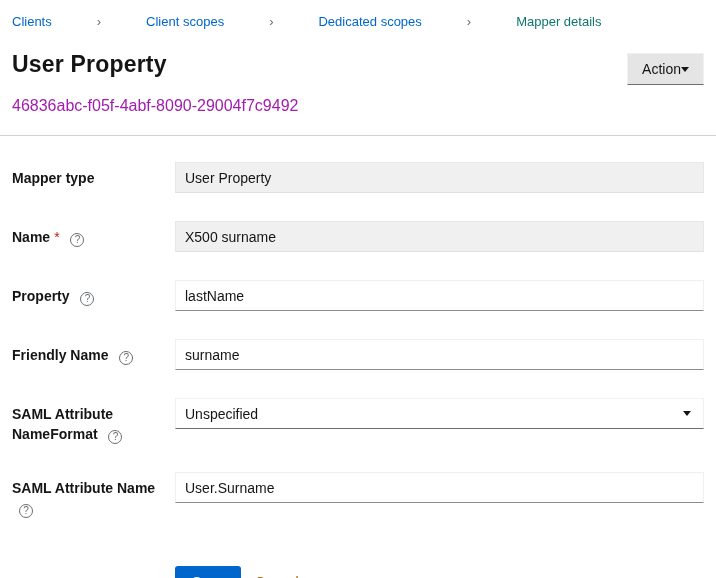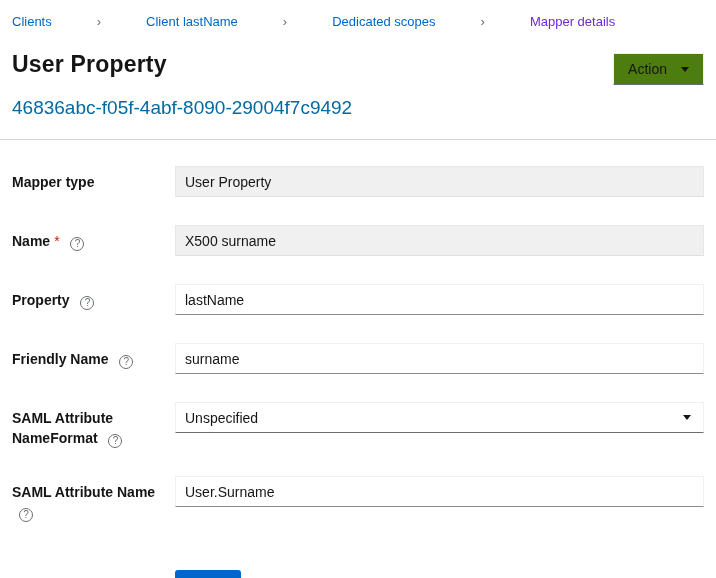--- a/index.html
+++ b/index.html
@@ -23,45 +23,44 @@
   .breadcrumb a {
     color: #0066cc;
     text-decoration: none;
     cursor: pointer;
   }
   .breadcrumb .sep {
     color: #6a6e73;
     margin: 0 9px;
     font-size: 13px;
   }
-  .breadcrumb .current { color: #6d28d9; }
+  .breadcrumb .current { color: #0f766e; }
 
   
   .page-header {
     display: flex;
     justify-content: space-between;
     align-items: flex-start;
     margin-top: 20px;
   }
   .page-title {
     font-size: 23px;
     font-weight: 700;
     letter-spacing: 0.2px;
     color: #151515;
   }
   .page-subtitle {
     margin-top: 12px;
-    font-size: 19px;
-    color: #0369a1;
+    font-size: 16px;
+    color: #a21caf;
   }
   .action-toggle {
     display: inline-flex;
     align-items: center;
-    gap: 14px;
-    background: #4d7c0f;
+    background: #e5e5e5;
     border: 1px solid #f0f0f0;
     border-bottom: 1px solid #6a6e73;
     font-family: "Liberation Sans", sans-serif;
     font-size: 14px;
     color: #151515;
     padding: 7px 14px;
     cursor: pointer;
     margin-top: 2px;
   }
   .caret {
@@ -173,21 +172,21 @@
   }
 </style>
 </head>
 <body>
 
 <div class="page">
 
   <nav class="breadcrumb">
     <a>Clients</a>
     <span class="sep">›</span>
-    <a>Client lastName</a>
+    <a>Client scopes</a>
     <span class="sep">›</span>
     <a>Dedicated scopes</a>
     <span class="sep">›</span>
     <span class="current">Mapper details</span>
   </nav>
 
   <header class="page-header">
     <h1 class="page-title">User Property</h1>
     <button class="action-toggle">
       <span>Action</span>

